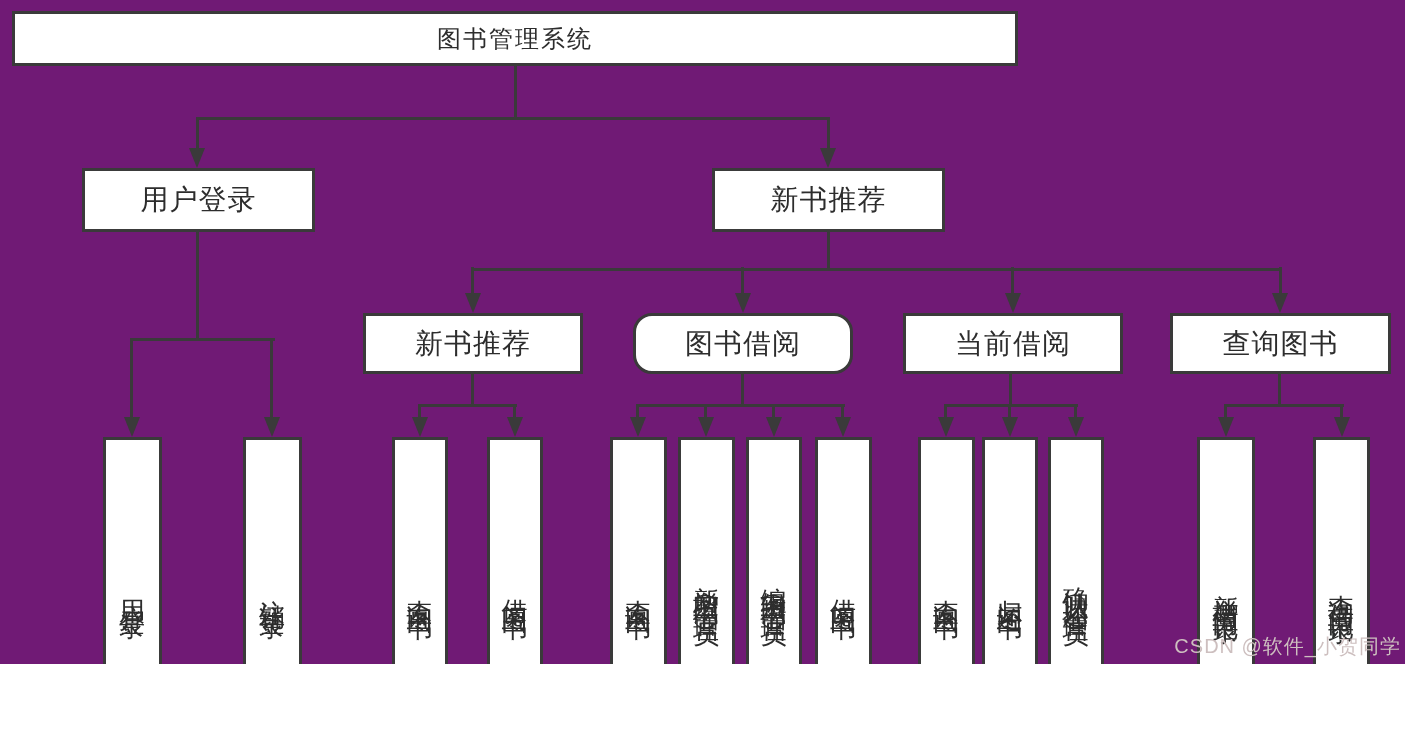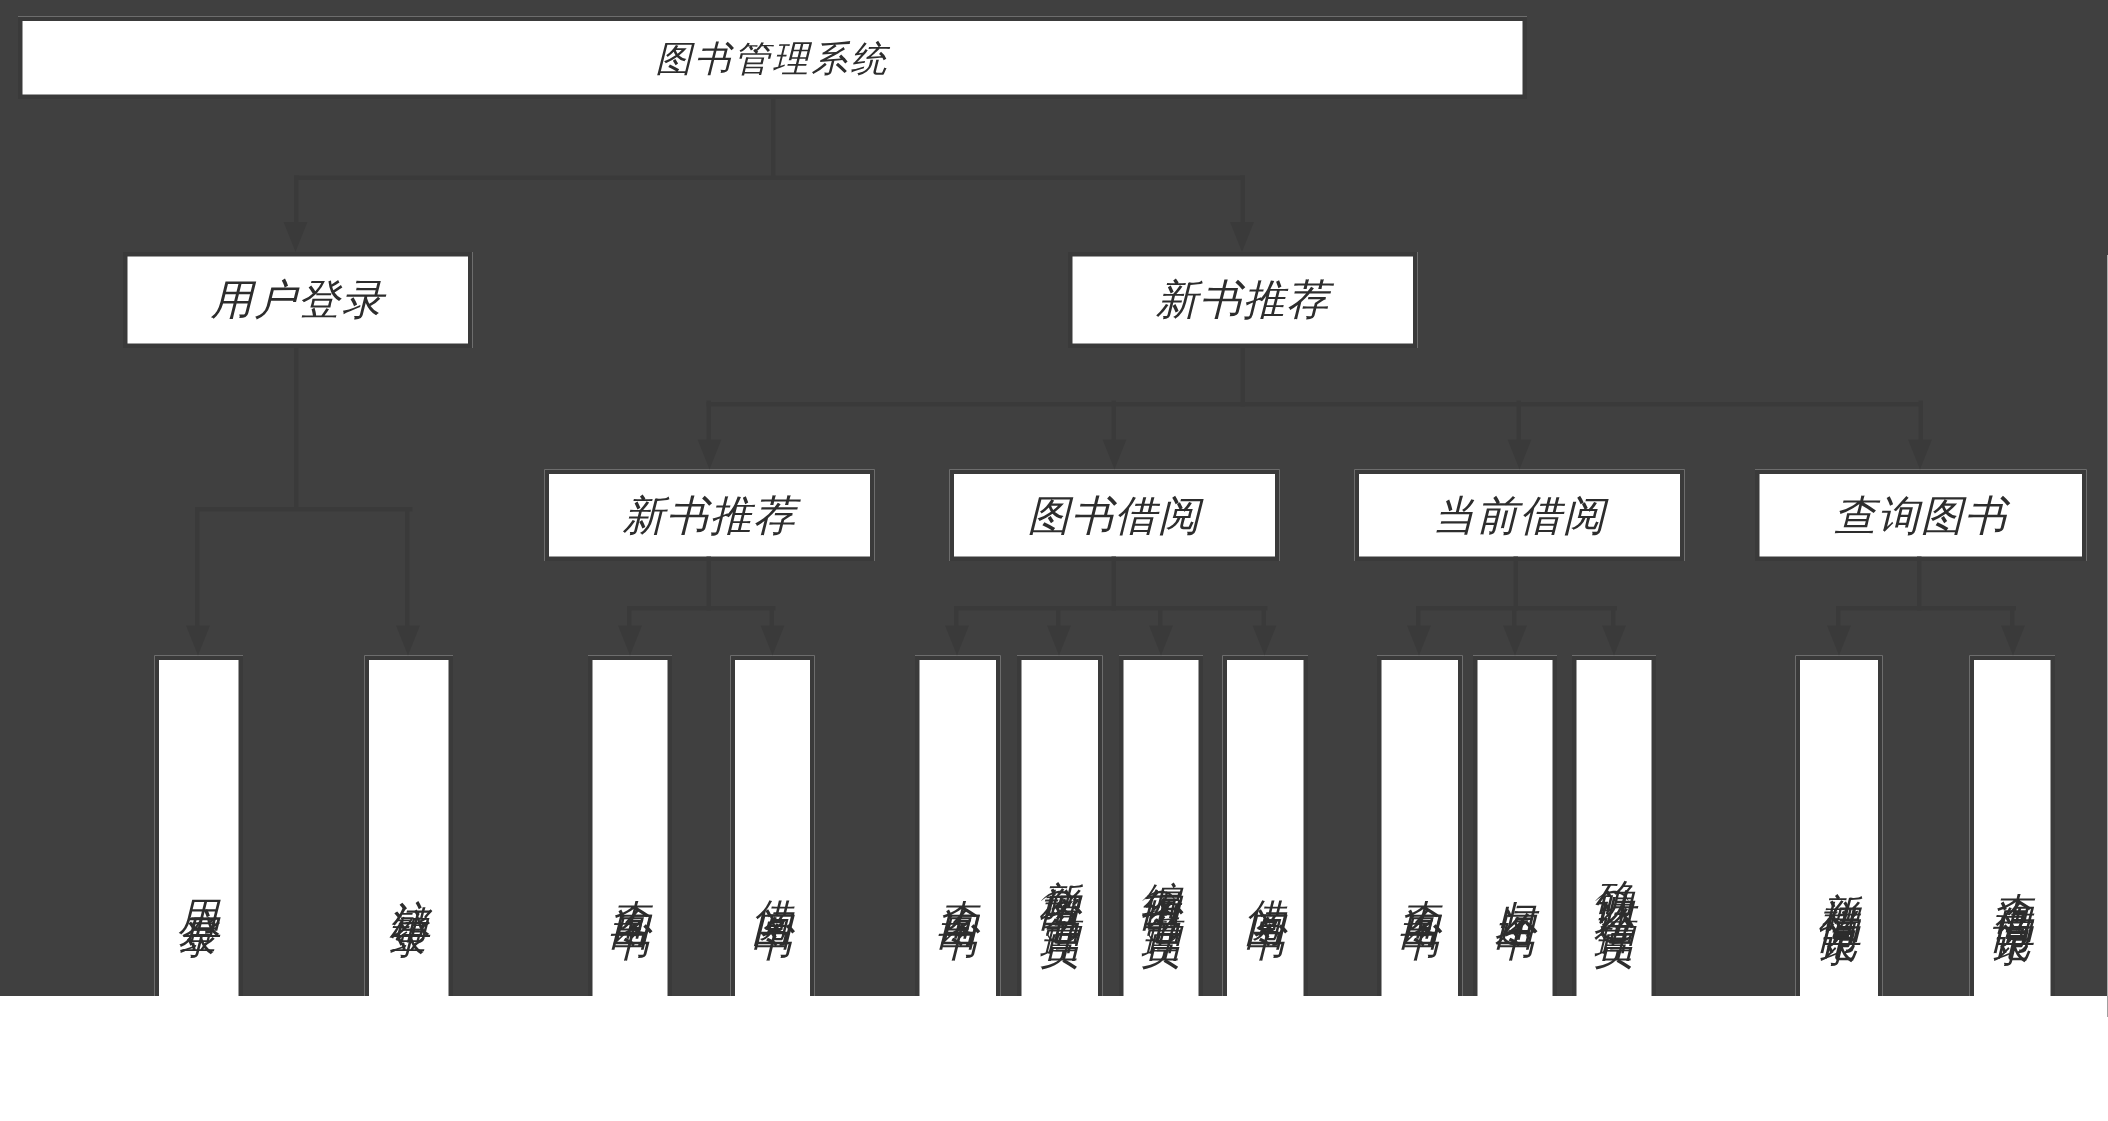--- a/index.html
+++ b/index.html
@@ -1,22 +1,21 @@
 <!DOCTYPE html>
 <html><head>
 <meta charset="utf-8">
 <style>
   html,body{margin:0;padding:0;background:#ffffff;}
   #stage{
     position:relative;
     width:1405px;height:664px;
-    background:#404040;
+    background:#701a75;
     font-family:"Liberation Sans","DejaVu Sans",sans-serif;
     overflow:hidden;
-    font-style:italic;
   }
   .box{
     position:absolute;
     box-sizing:border-box;
     border:3px solid #3a3a3a;
     background:#ffffff;
     display:flex;align-items:center;justify-content:center;
     color:#2d2d2d;
   }
   .root-label{font-size:24px;letter-spacing:2px;}
@@ -58,21 +57,21 @@
   <div class="box" style="left:82px;top:168px;width:233px;height:64px;">
     <span class="hlabel">用户登录</span>
   </div>
   <div class="box" style="left:712px;top:168px;width:233px;height:64px;">
     <span class="hlabel">新书推荐</span>
   </div>
 
   <div class="box" style="left:363px;top:313px;width:220px;height:61px;">
     <span class="hlabel">新书推荐</span>
   </div>
-  <div class="box" style="left:633px;top:313px;width:220px;height:61px;">
+  <div class="box" style="left:633px;top:313px;width:220px;height:61px;border-radius:19px;">
     <span class="hlabel">图书借阅</span>
   </div>
   <div class="box" style="left:903px;top:313px;width:220px;height:61px;text-align:right;">
     <span class="hlabel">当前借阅</span>
   </div>
   <div class="box" style="left:1170px;top:313px;width:221px;height:61px;">
     <span class="hlabel">查询图书</span>
   </div>
 
   <div class="box vbox" style="left:103px;top:437px;width:59px;height:303px;">
@@ -171,14 +170,15 @@
   <div class="arrow" style="left:1002px;top:417px;"></div>
   <div class="arrow" style="left:1068px;top:417px;"></div>
 
   <div class="line" style="left:1278px;top:371px;width:3px;height:36px;"></div>
   <div class="line" style="left:1224px;top:404px;width:120px;height:3px;"></div>
   <div class="line" style="left:1224px;top:404px;width:3px;height:16px;"></div>
   <div class="line" style="left:1340px;top:404px;width:3px;height:16px;"></div>
   <div class="arrow" style="left:1218px;top:417px;"></div>
   <div class="arrow" style="left:1334px;top:417px;"></div>
 
+  <div class="watermark">CSDN @软件_小贺同学</div>
 
 </div>
 
 </body></html>

